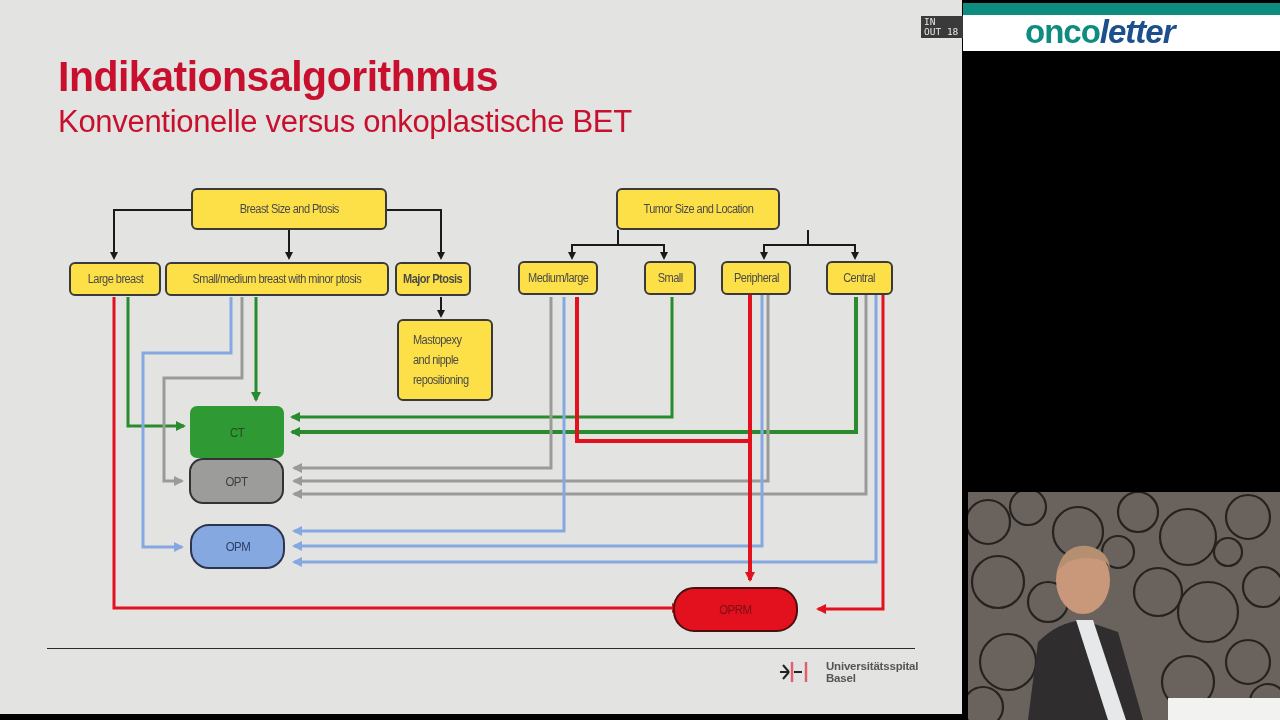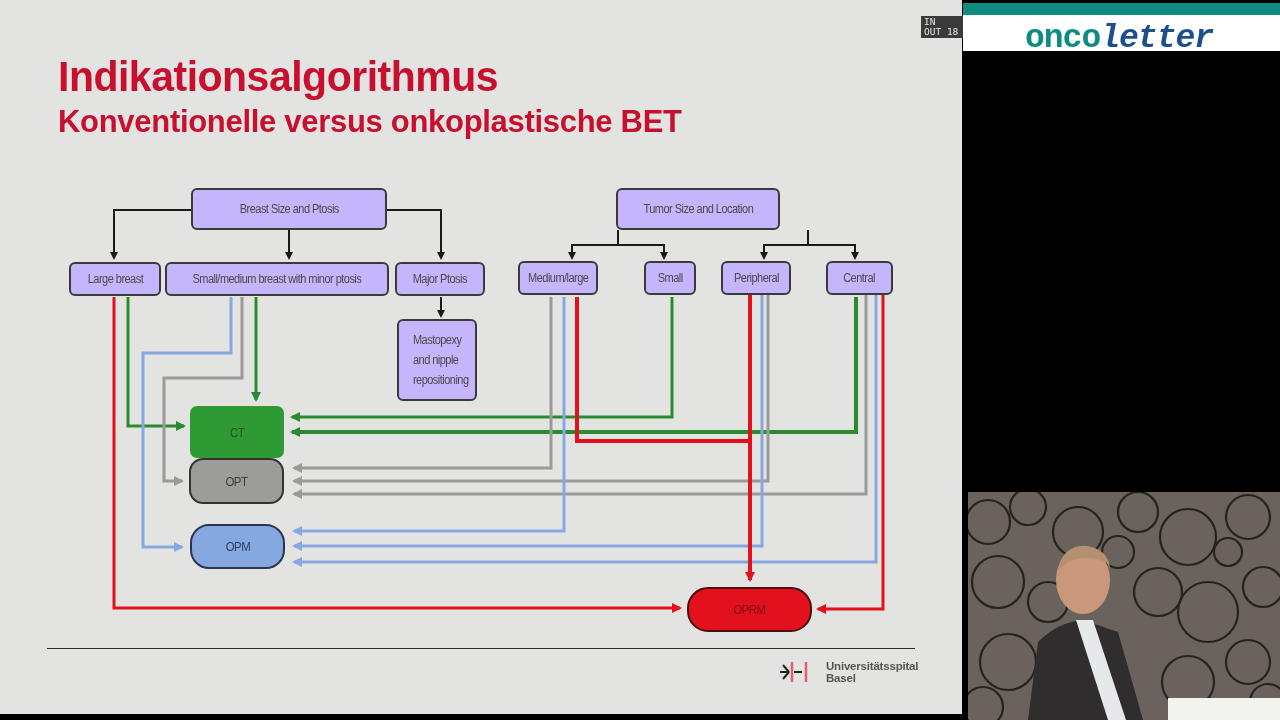--- a/index.html
+++ b/index.html
@@ -11,28 +11,28 @@
       background: #e3e4e2;
     }
     .slide-title {
       position: absolute; left: 58px; top: 52px;
       font-family: "Liberation Sans", sans-serif; font-weight: bold;
       font-size: 41px; color: #c8102e; letter-spacing: -0.5px;
       transform: scaleY(1.05); transform-origin: left top;
     }
     .slide-subtitle {
       position: absolute; left: 58px; top: 104px;
-      font-family: "Liberation Sans", sans-serif; font-weight: bold;
+      font-family: "Liberation Sans", sans-serif; font-weight: normal;
       font-size: 31px; color: #c8102e; letter-spacing: -0.3px;
     }
     .diagram { position: absolute; left: 0; top: 0; width: 962px; height: 714px; }
 
     .node {
       position: absolute; border: 2px solid #3a3a3a; border-radius: 6px;
-      background: #c4b5fd; color: #4a4a4a;
+      background: #fde047; color: #4a4a4a;
       font-family: "Liberation Sans", sans-serif; font-size: 12.5px;
       display: flex; align-items: center; justify-content: center; text-align: center;
       letter-spacing: -0.6px; transform-origin: center;
     }
     .node span { display: inline-block; transform: scaleX(0.88); white-space: nowrap; }
     .node.multi span { white-space: normal; text-align: left; line-height: 20px; }
     .node.outcome { font-size: 13px; border-radius: 7px; }
     .node.ct { background: #2f9a34; border-color: #2f9a34; color: #234d22; }
     .node.opt { background: #9c9d9b; border-color: #333; color: #3d3d3d; }
     .node.opm { background: #86a8e0; border-color: #2b3550; color: #2c3f66; border-radius: 19px; }
@@ -52,22 +52,22 @@
       background: #3a3a3a; color: #e8e8e8;
       font-family: "DejaVu Sans Mono", monospace; font-size: 9.5px; line-height: 10px;
       padding: 1px 0 0 3px; overflow: hidden; white-space: pre;
     }
 
     .brand-bar {
       position: absolute; left: 963px; top: 3px; width: 317px; height: 48px; background: #fff;
     }
     .brand-stripe { position: absolute; left: 0; top: 0; width: 100%; height: 12px; background: #0e8c80; }
     .brand-logo {
-      position: absolute; left: 62px; top: 18px;
-      font-family: Liberation Mono, monospace; font-weight: bold; font-size: 33px; letter-spacing: -1px;
+      position: absolute; left: 62px; top: 11px;
+      font-family: Liberation Sans, sans-serif; font-weight: bold; font-size: 33px; letter-spacing: -1px;
       line-height: 36px;
     }
     .brand-logo .a { color: #0e8c80; }
     .brand-logo .b { color: #1d4f8c; font-style: italic; }
 
     .video-panel {
       position: absolute; left: 968px; top: 492px; width: 312px; height: 228px;
       background: #5a5550; overflow: hidden;
     }
   </style>
@@ -144,50 +144,50 @@
   <div class="node" style="left:616px;top:188px;width:164px;height:42px;">
     <span>Tumor Size and Location</span>
   </div>
 
   <div class="node" style="left:69px;top:262px;width:92px;height:34px;">
     <span>Large breast</span>
   </div>
   <div class="node" style="left:165px;top:262px;width:224px;height:34px;">
     <span>Small/medium  breast with minor ptosis</span>
   </div>
-  <div class="node" style="left:395px;top:262px;width:90px;height:34px;">
+  <div class="node" style="left:395px;top:262px;width:76px;height:34px;font-weight:bold;">
     <span>Major Ptosis</span>
   </div>
   <div class="node" style="left:518px;top:261px;width:80px;height:34px;">
     <span>Medium/large</span>
   </div>
   <div class="node" style="left:644px;top:261px;width:52px;height:34px;">
     <span>Small</span>
   </div>
   <div class="node" style="left:721px;top:261px;width:70px;height:34px;">
     <span>Peripheral</span>
   </div>
   <div class="node" style="left:826px;top:261px;width:67px;height:34px;">
     <span>Central</span>
   </div>
 
-  <div class="node multi" style="left:397px;top:319px;width:80px;height:82px;justify-content:flex-start;padding-left:10px;">
+  <div class="node multi" style="left:397px;top:319px;width:96px;height:82px;justify-content:flex-start;padding-left:10px;">
     <span style="width:66px;">Mastopexy and nipple repositioning</span>
   </div>
 
   <div class="node outcome ct" style="left:190px;top:406px;width:94px;height:52px;">
     <span>CT</span>
   </div>
   <div class="node outcome opt" style="left:189px;top:458px;width:95px;height:46px;border-radius:14px;">
     <span>OPT</span>
   </div>
   <div class="node outcome opm" style="left:190px;top:524px;width:95px;height:45px;">
     <span>OPM</span>
   </div>
-  <div class="node outcome oprm" style="left:687px;top:587px;width:125px;height:45px;border-radius:21px;">
+  <div class="node outcome oprm" style="left:673px;top:587px;width:125px;height:45px;border-radius:21px;">
     <span>OPRM</span>
   </div>
 
   <div class="footer-rule"></div>
 
   <div class="logo">
     <svg width="30" height="24" viewBox="0 0 30 24">
       <line x1="0" y1="12" x2="9" y2="12" stroke="#222" stroke-width="2"></line>
       <line x1="3" y1="5" x2="9" y2="12" stroke="#222" stroke-width="2"></line>
       <line x1="3" y1="19" x2="9" y2="12" stroke="#222" stroke-width="2"></line>

